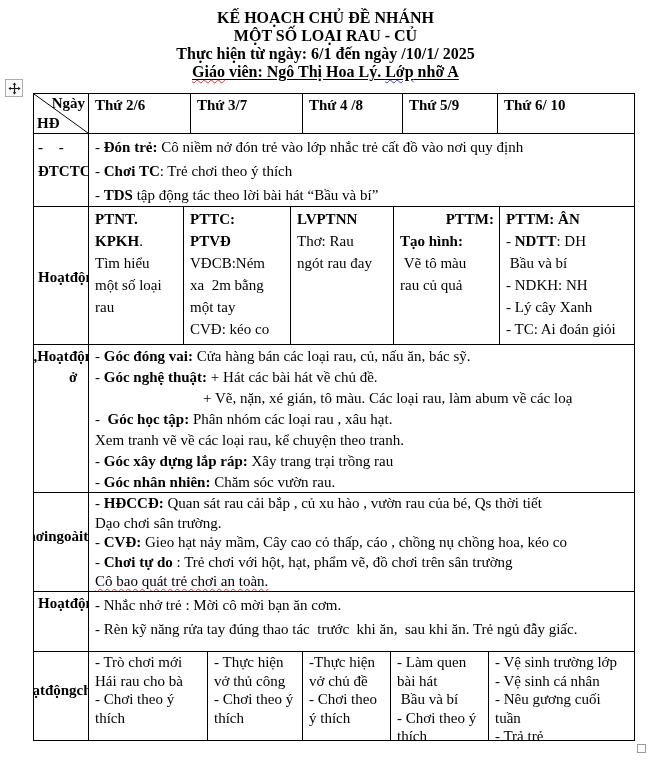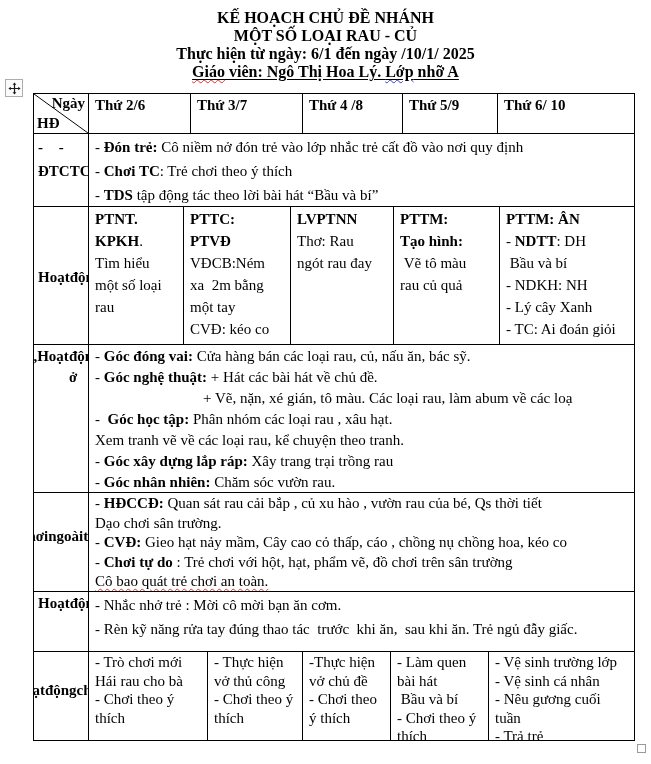--- a/index.html
+++ b/index.html
@@ -133,21 +133,21 @@
           <div class="line">xa  2m bằng</div>
           <div class="line">một tay</div>
           <div class="line">CVĐ: kéo co</div>
         </div>
       <div class="cell" style="width:103px">
           <div class="line"><span class="b">LVPTNN</span></div>
           <div class="line">Thơ: Rau</div>
           <div class="line">ngót rau đay</div>
         </div>
       <div class="cell" style="width:106px">
-          <div class="line" style="text-align: left;"><span class="b">PTTM:</span></div>
+          <div class="line" style="text-align: right;"><span class="b">PTTM:</span></div>
           <div class="line"><span class="b">Tạo hình:</span></div>
           <div class="line"> Vẽ tô màu</div>
           <div class="line">rau củ quả</div>
         </div>
       <div class="cell" style="width:135px">
           <div class="line"><span class="b">PTTM: ÂN</span></div>
           <div class="line">- <span class="b">NDTT</span>: DH</div>
           <div class="line"> Bầu và bí</div>
           <div class="line">- NDKH: NH</div>
           <div class="line">- Lý cây Xanh</div>

